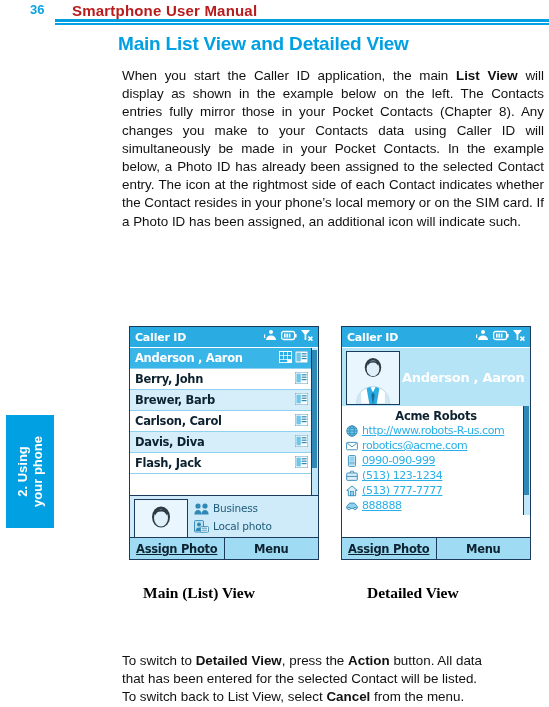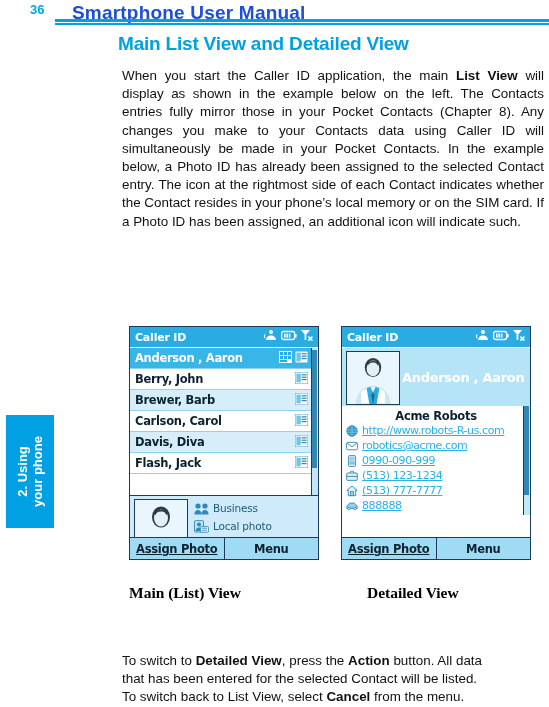--- a/index.html
+++ b/index.html
@@ -11,21 +11,21 @@
   }
 
   
   .page-number{
     position:absolute;left:30px;top:2px;
     font-size:13px;font-weight:bold;color:#0aa3e0;
     letter-spacing:0px;
   }
   .header-title{
     position:absolute;left:72px;top:2px;
-    font-size:19px;font-weight:bold;color:#1d4ed8;
+    font-size:15px;font-weight:bold;color:#b91c1c;
     letter-spacing:0.2px;
   }
   .rule-wrap{position:absolute;left:55px;top:19px;width:494px;height:6px;}
   .rule-thick{position:absolute;left:0;top:0;width:100%;height:2.5px;background:#00a0e3;}
   .rule-thin{position:absolute;left:0;top:4px;width:100%;height:1.5px;background:#00a0e3;}
 
   
   .section-heading{
     position:absolute;left:118px;top:33px;
     font-size:19px;font-weight:bold;color:#00a0e3;
@@ -159,21 +159,21 @@
   }
   .scroll-thumb{
     position:absolute;right:1px;width:5px;background:#2f88b5;
   }
 
   
   .caption{
     position:absolute;font-family:"Liberation Serif", serif;
     font-size:15.5px;font-weight:bold;color:#000;
   }
-  #caption-left{left:129px;top:584px;}
+  #caption-left{left:143px;top:584px;}
   #caption-right{left:367px;top:584px;}
 </style>
 </head>
 <body>
 
 <div class="page-number">36</div>
 <div class="header-title">Smartphone User Manual</div>
 <div class="rule-wrap">
   <div class="rule-thick"></div>
   <div class="rule-thin"></div>

